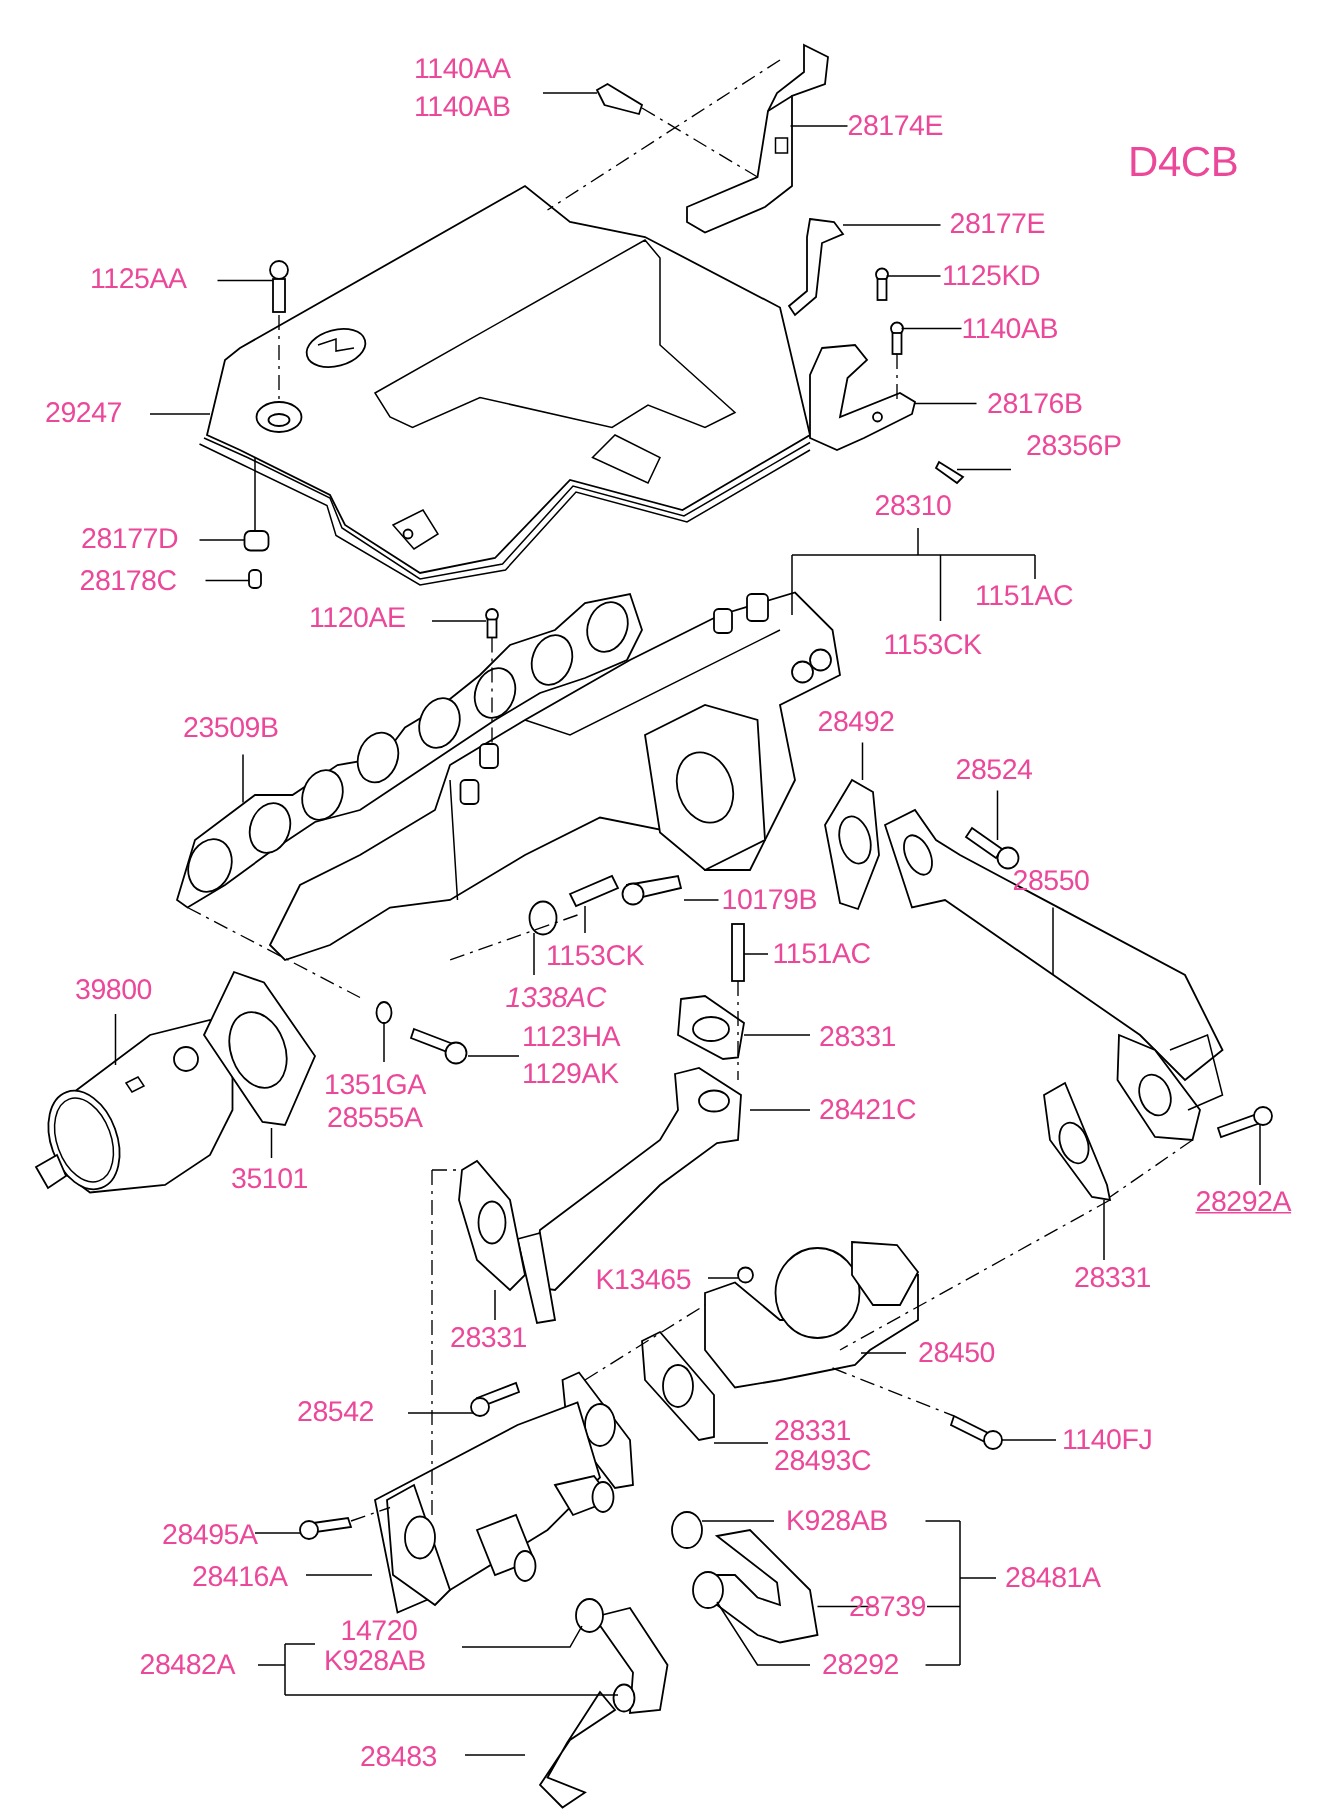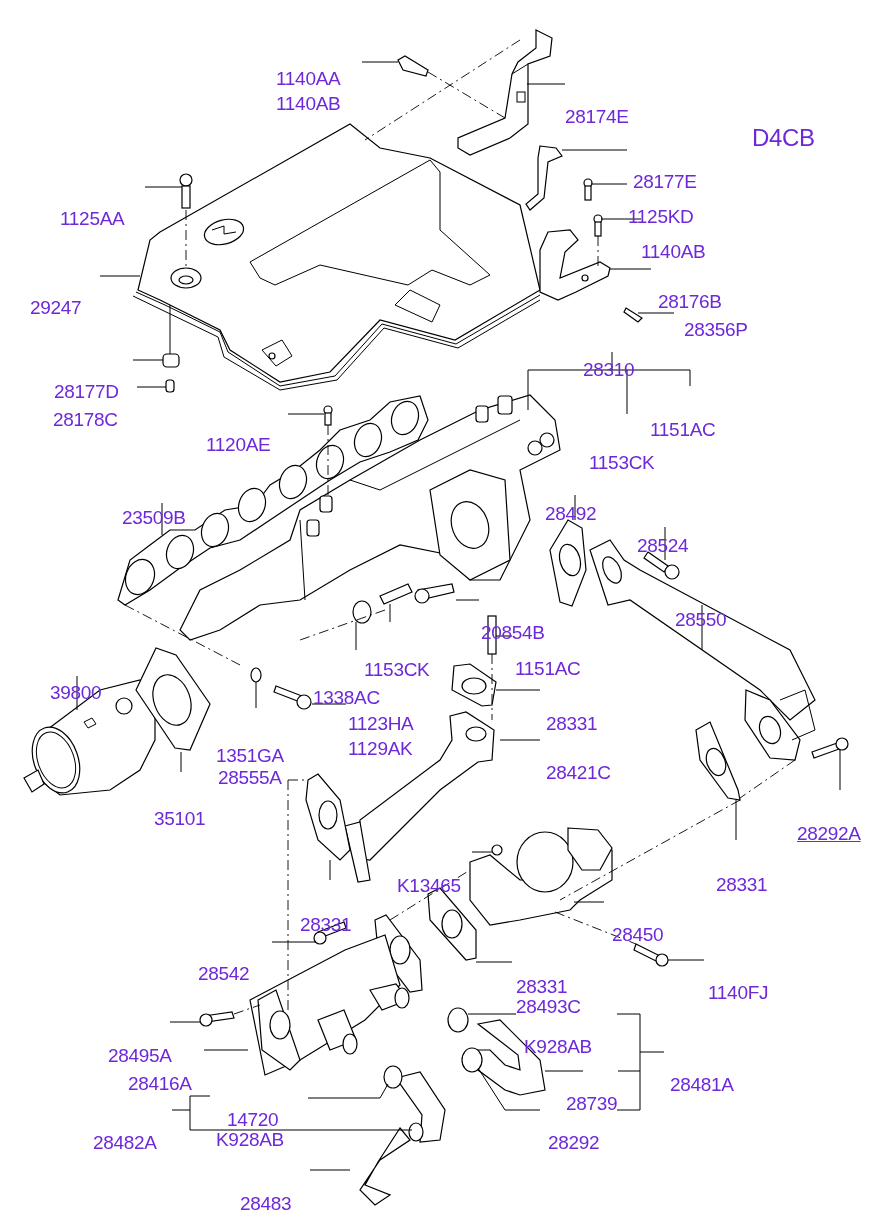--- a/index.html
+++ b/index.html
@@ -1,19 +1,19 @@
 <!DOCTYPE html>
 <html><head>
 <meta charset="utf-8">
 <style>
   html, body { margin: 0; padding: 0; background: #ffffff; }
   body { width: 886px; height: 1211px; position: relative; overflow: hidden; font-family: "Liberation Sans", sans-serif; }
   #diagram { position: absolute; left: 0; top: 0; width: 886px; height: 1211px; }
-  .lbl { position: absolute; font-size: 19px; color: #6d28d9; line-height: 1; white-space: nowrap; letter-spacing: -0.3px; margin-top: 32px; }
-  .lbl.big { font-size: 24px; }
+  .lbl { position: absolute; font-size: 19px; color: #ec4899; line-height: 1; white-space: nowrap; letter-spacing: -0.3px; }
+  .lbl.big { font-size: 28px; }
   svg .part { fill: #ffffff; stroke: #000; stroke-width: 1.2; }
   svg .thin { fill: none; stroke: #000; stroke-width: 1; }
   svg .lead { fill: none; stroke: #000; stroke-width: 1; }
   svg .dash { fill: none; stroke: #000; stroke-width: 0.9; stroke-dasharray: 10 4 2 4; }
   svg .hole { fill: #ffffff; stroke: #000; stroke-width: 1.2; }
 </style>
 </head>
 <body>
 
 <svg id="diagram" viewBox="0 0 886 1211" xmlns="http://www.w3.org/2000/svg">
@@ -332,24 +332,24 @@
 <span class="lbl" style="left:54px; top:350px;">28177D</span>
 <span class="lbl" style="left:53px; top:378px;">28178C</span>
 <span class="lbl" style="left:583px; top:328px;">28310</span>
 <span class="lbl" style="left:650px; top:388px;">1151AC</span>
 <span class="lbl" style="left:589px; top:421px;">1153CK</span>
 <span class="lbl" style="left:206px; top:403px;">1120AE</span>
 <span class="lbl" style="left:122px; top:476px;">23509B</span>
 <span class="lbl" style="left:545px; top:472px;">28492</span>
 <span class="lbl" style="left:637px; top:504px;">28524</span>
 <span class="lbl" style="left:675px; top:578px;">28550</span>
-<span class="lbl" style="left:481px; top:591px;">20854B</span>
+<span class="lbl" style="left:481px; top:591px;">10179B</span>
 <span class="lbl" style="left:364px; top:628px;">1153CK</span>
 <span class="lbl" style="left:515px; top:627px;">1151AC</span>
-<span class="lbl" style="left:313px; top:656px;">1338AC</span>
+<span class="lbl" style="left:337px; top:656px;font-style:italic;">1338AC</span>
 <span class="lbl" style="left:50px; top:651px;">39800</span>
 <span class="lbl" style="left:348px; top:682px;">1123HA</span>
 <span class="lbl" style="left:348px; top:707px;">1129AK</span>
 <span class="lbl" style="left:216px; top:714px;">1351GA</span>
 <span class="lbl" style="left:218px; top:736px;">28555A</span>
 <span class="lbl" style="left:546px; top:682px;">28331</span>
 <span class="lbl" style="left:546px; top:731px;">28421C</span>
 <span class="lbl" style="left:154px; top:777px;">35101</span>
 <span class="lbl" style="left:797px; top:792px;text-decoration:underline;">28292A</span>
 <span class="lbl" style="left:716px; top:843px;">28331</span>

